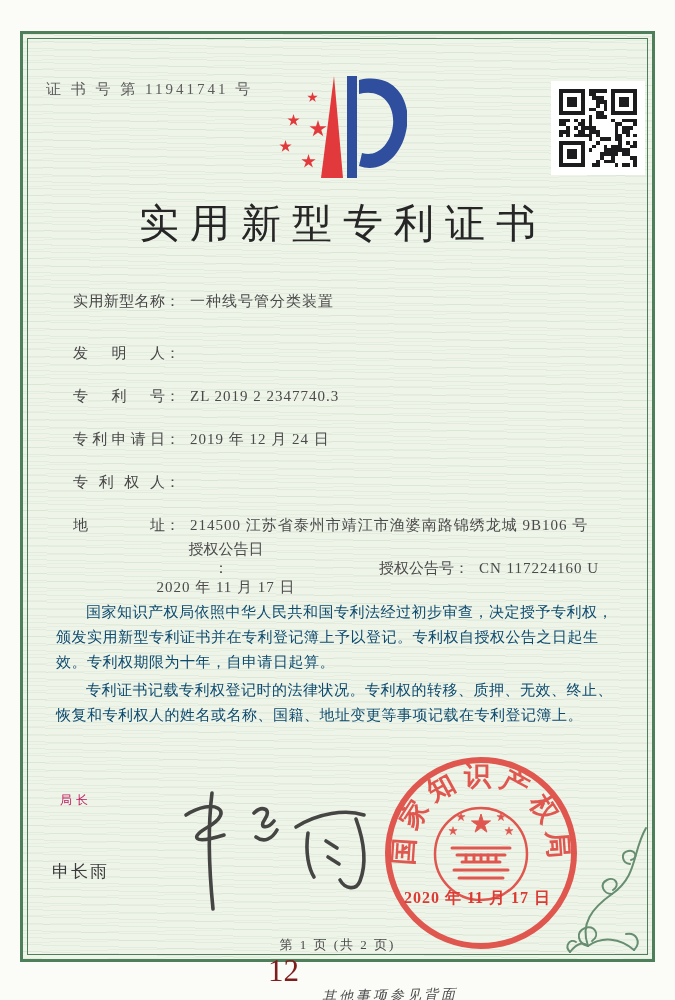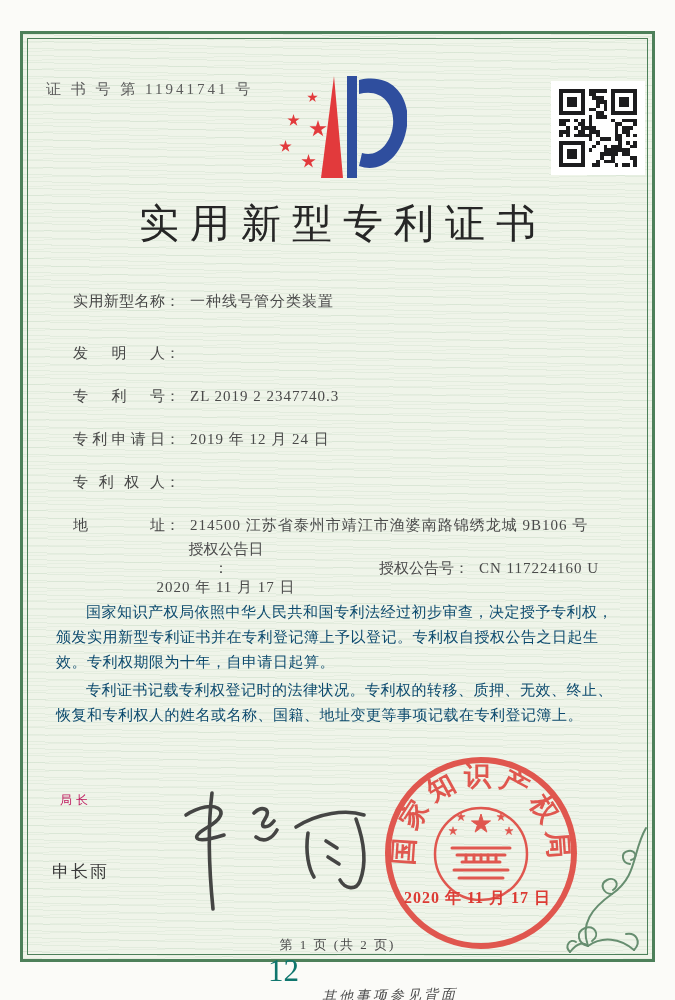--- a/index.html
+++ b/index.html
@@ -71,21 +71,21 @@
     position:absolute; left:404px; top:888px; font-size:16px; letter-spacing:1px;
     color:#dc3b34; font-weight:bold; white-space:nowrap;
   }
   .flourish { position:absolute; left:550px; top:824px; width:102px; height:134px; opacity:0.85; }
   .footer-page {
     position:absolute; left:0; top:936px; width:675px; text-align:center;
     font-size:13px; letter-spacing:2px; color:#4a4a4a;
   }
   .sheet-no {
     position:absolute; left:0; top:953px; width:567px; text-align:center;
-    font-size:31px; color:#0f766e;
+    font-size:31px; color:#7f1d1d;
   }
   .back-note {
     position:absolute; left:110px; top:987px; width:560px; text-align:center;
     font-size:14px; color:#4c4c4c; font-style:italic; letter-spacing:3px;
     transform:rotate(-1deg);
   }
 </style>
 </head>
 <body>
 

